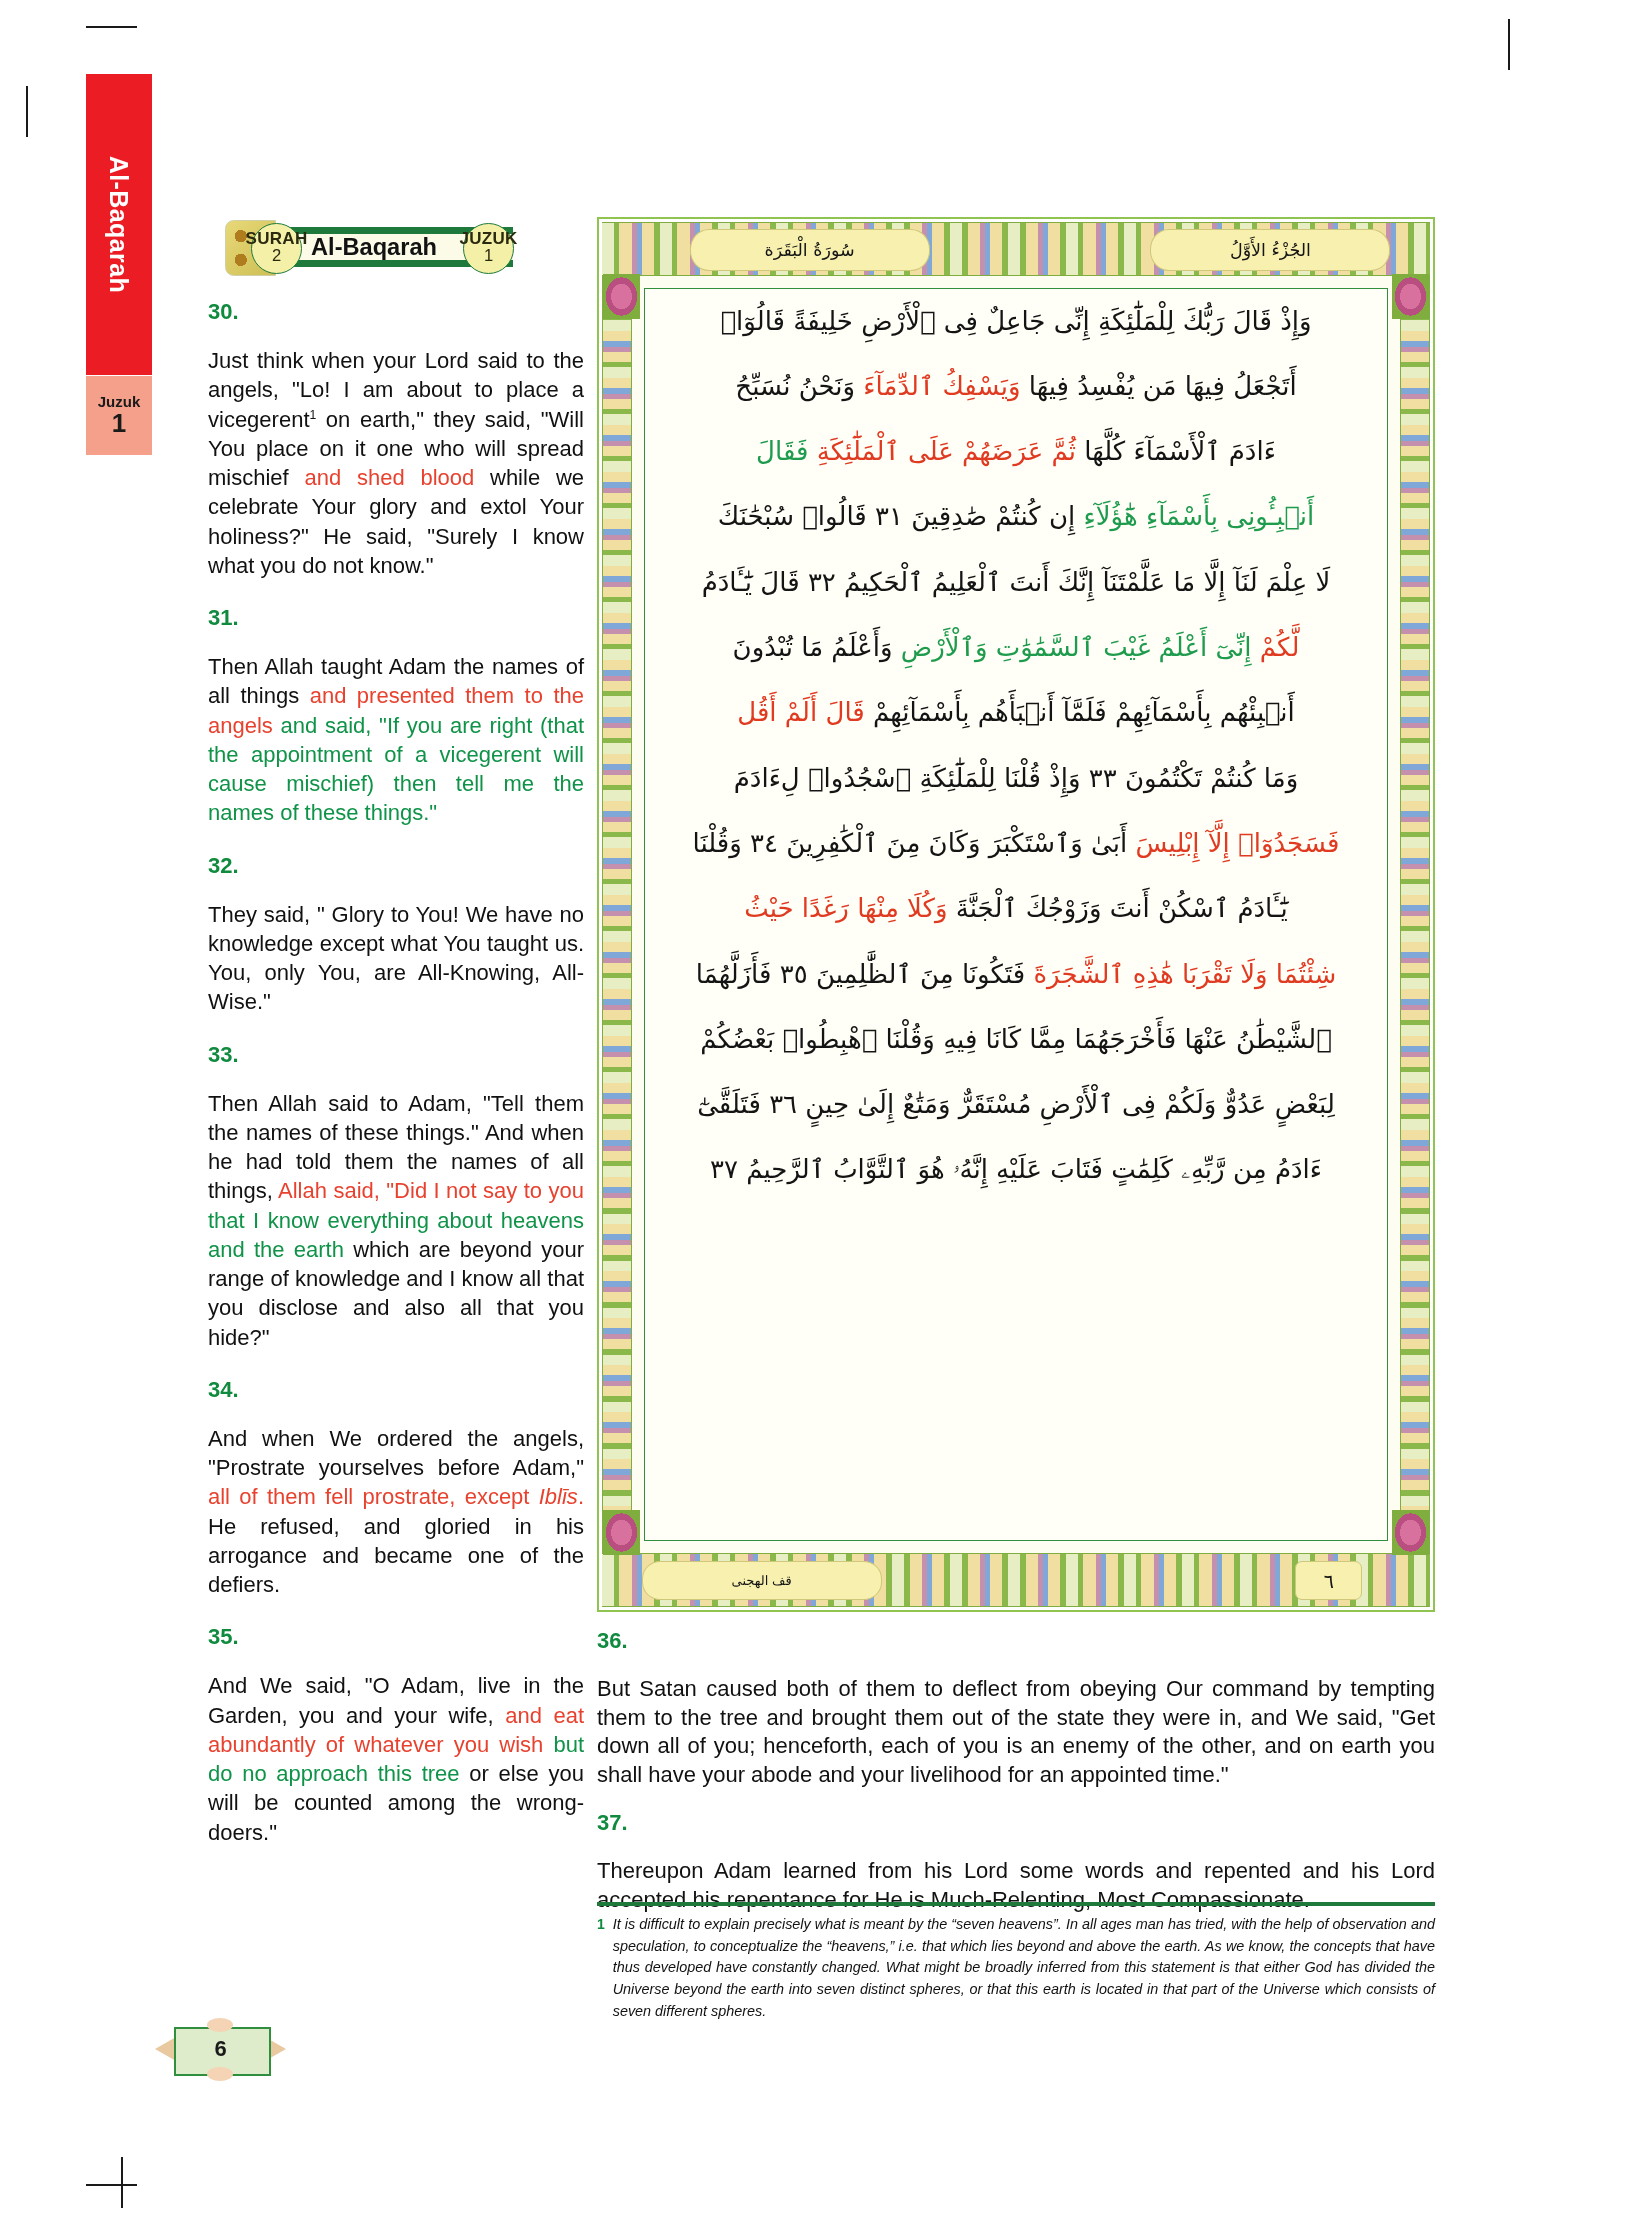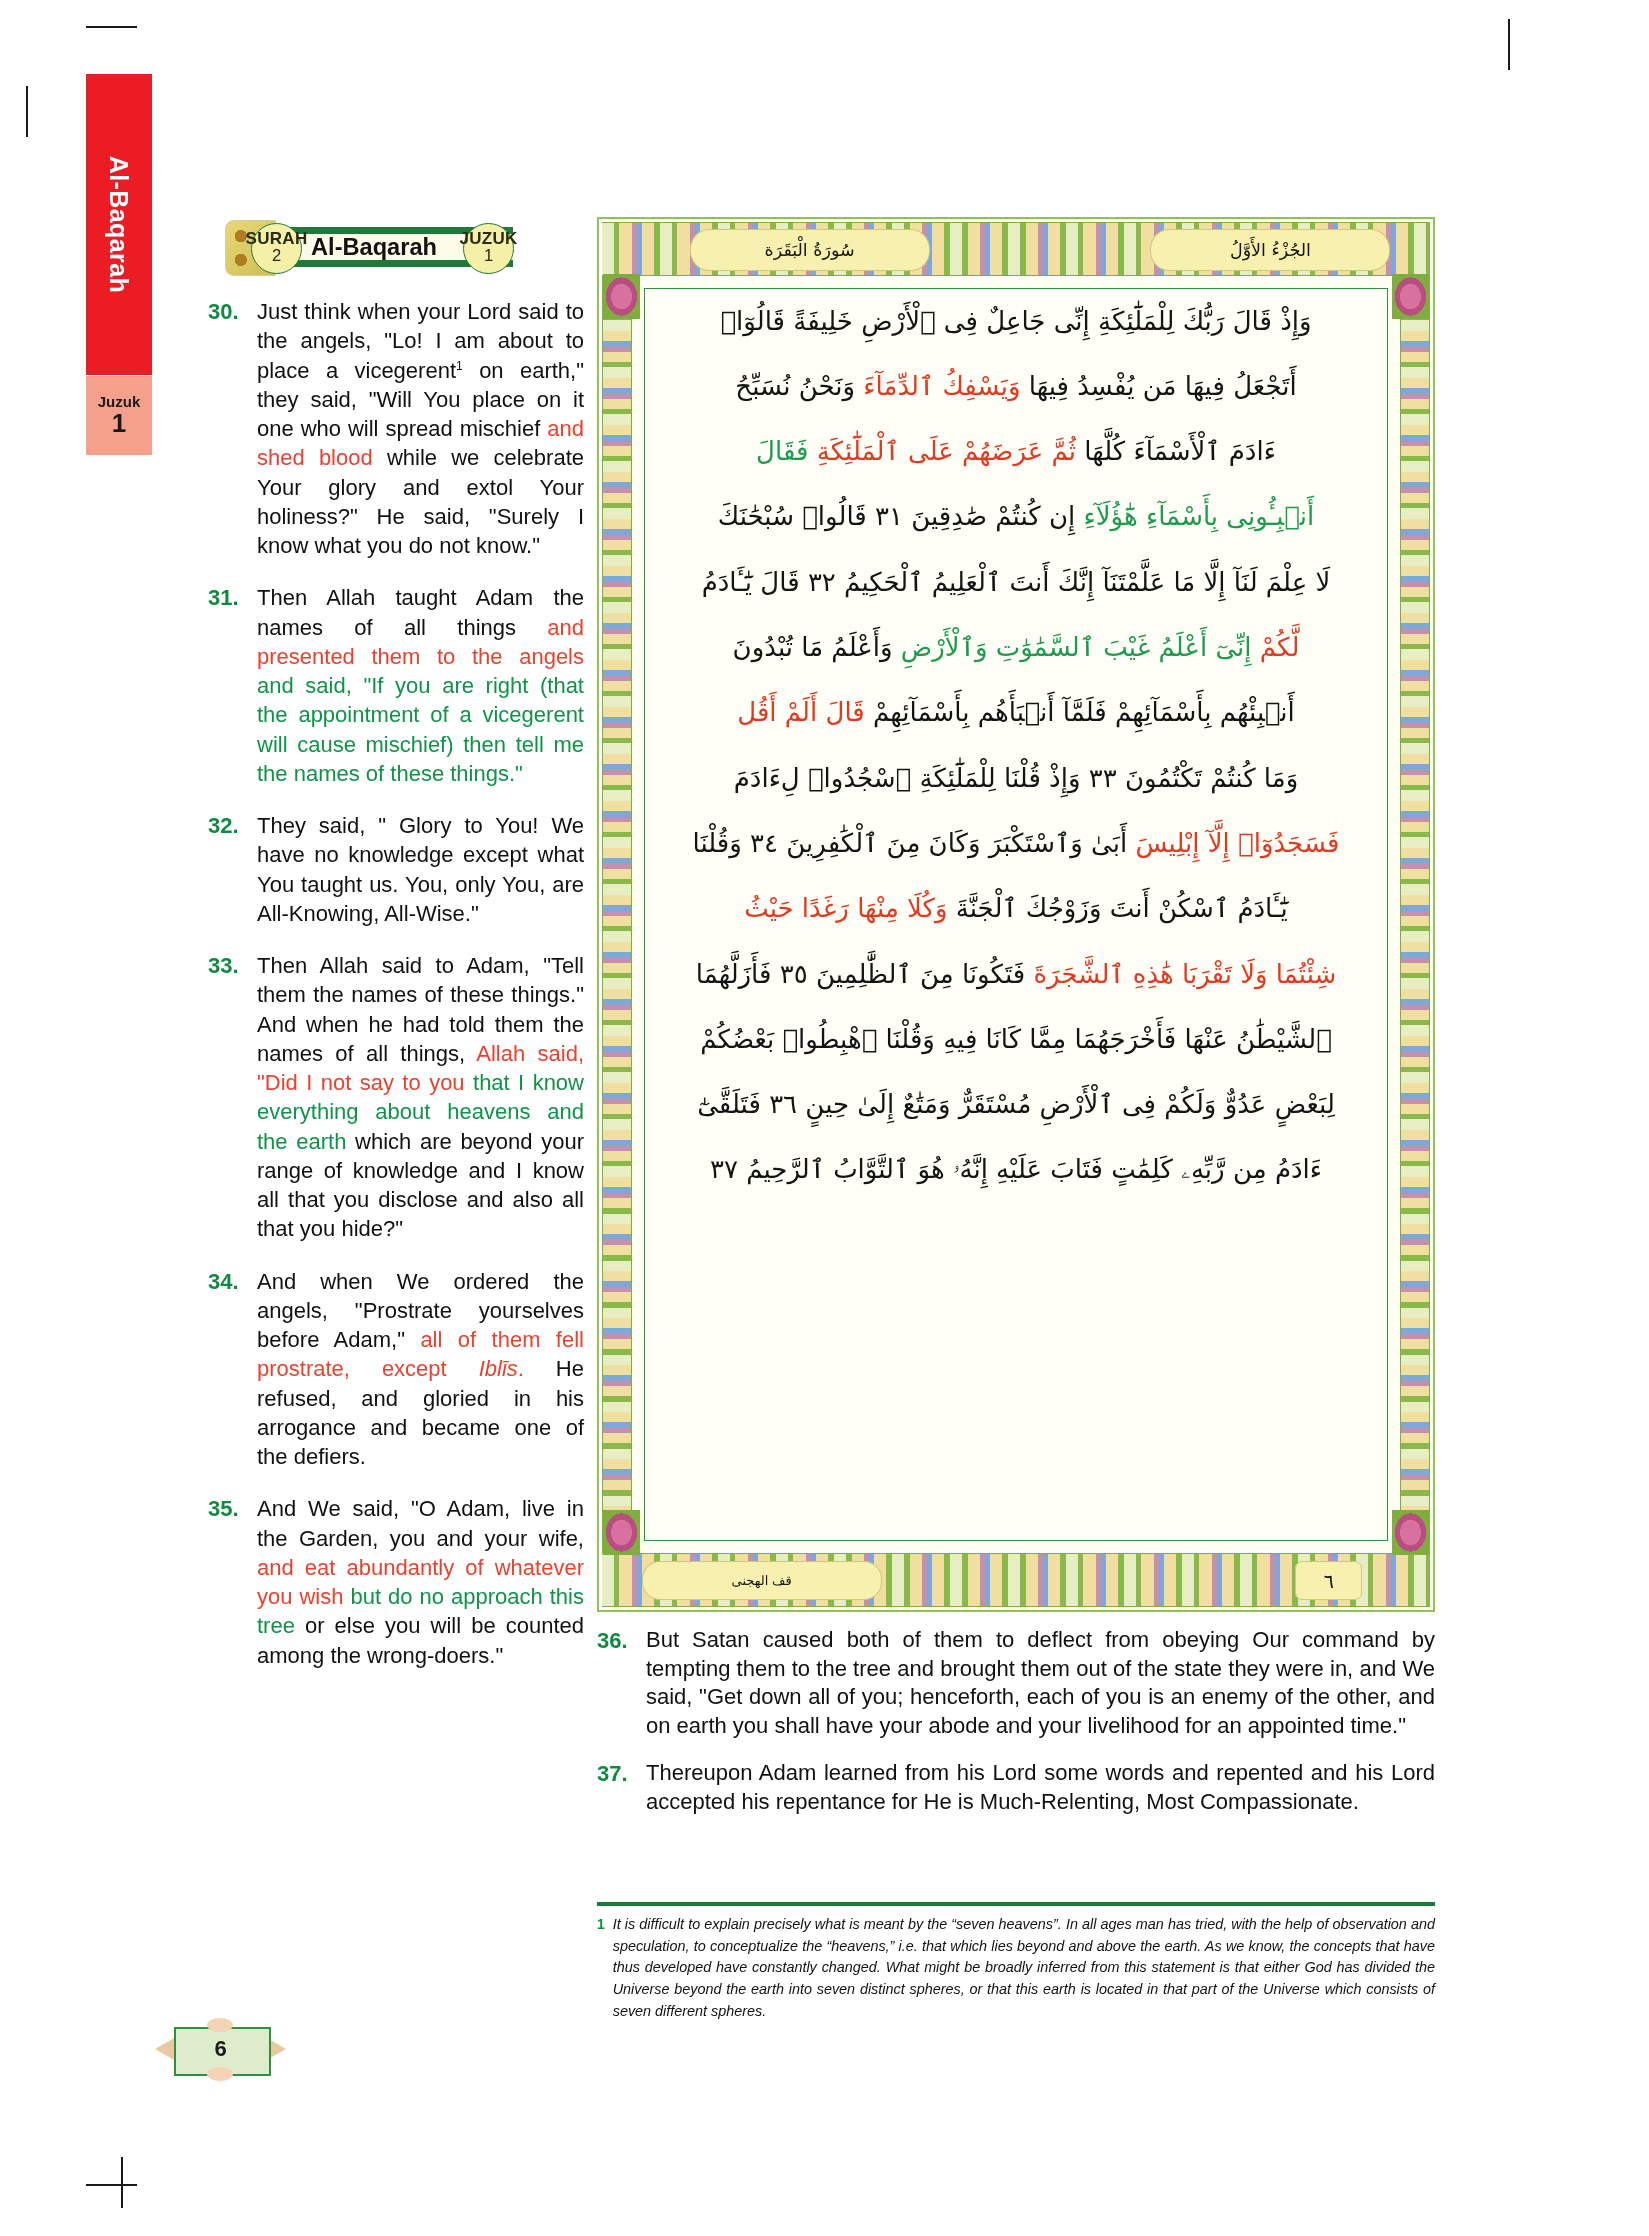--- a/index.html
+++ b/index.html
@@ -124,20 +124,21 @@
   
   #translation-column {
     position: absolute;
     left: 208px;
     top: 297px;
     width: 376px;
   }
   .verse {
     display: flex;
     margin-bottom: 23px;
+    flex-direction: column;
   }
   .verse-num {
     flex: 0 0 49px;
     font-size: 22px;
     font-weight: bold;
     color: #0f8a3e;
     line-height: 1.33;
   }
   .verse-text {
     flex: 1;

